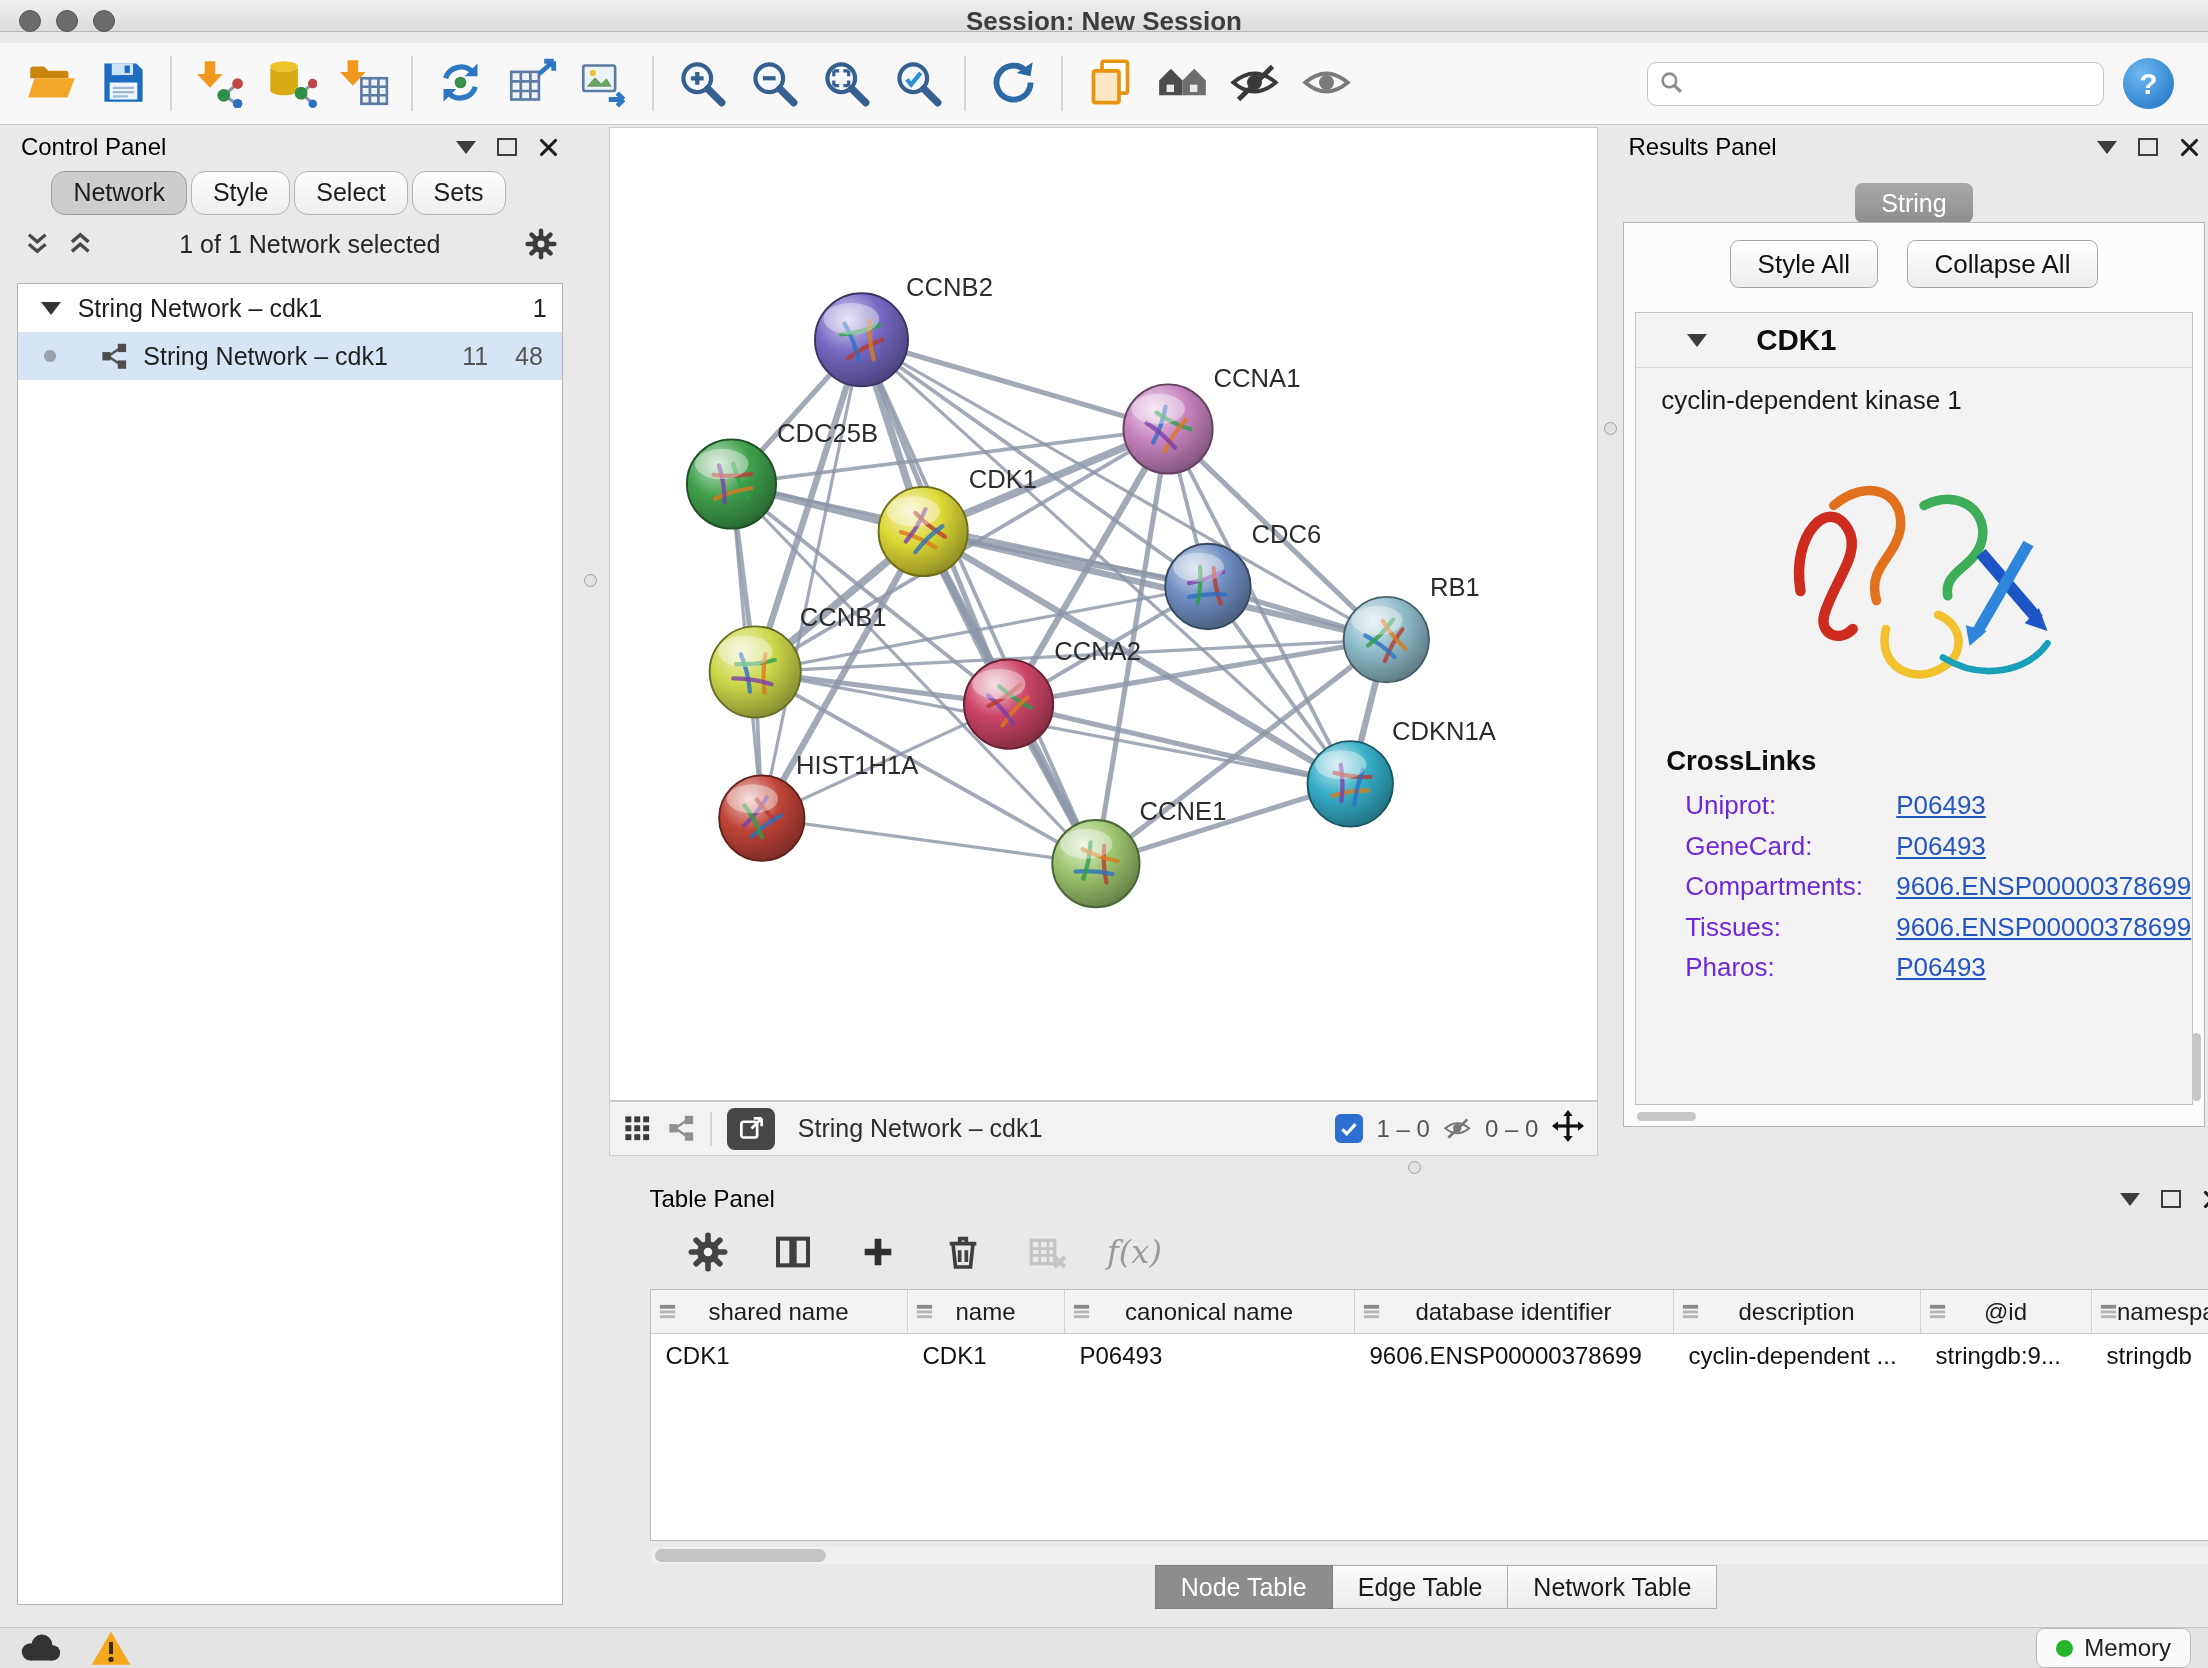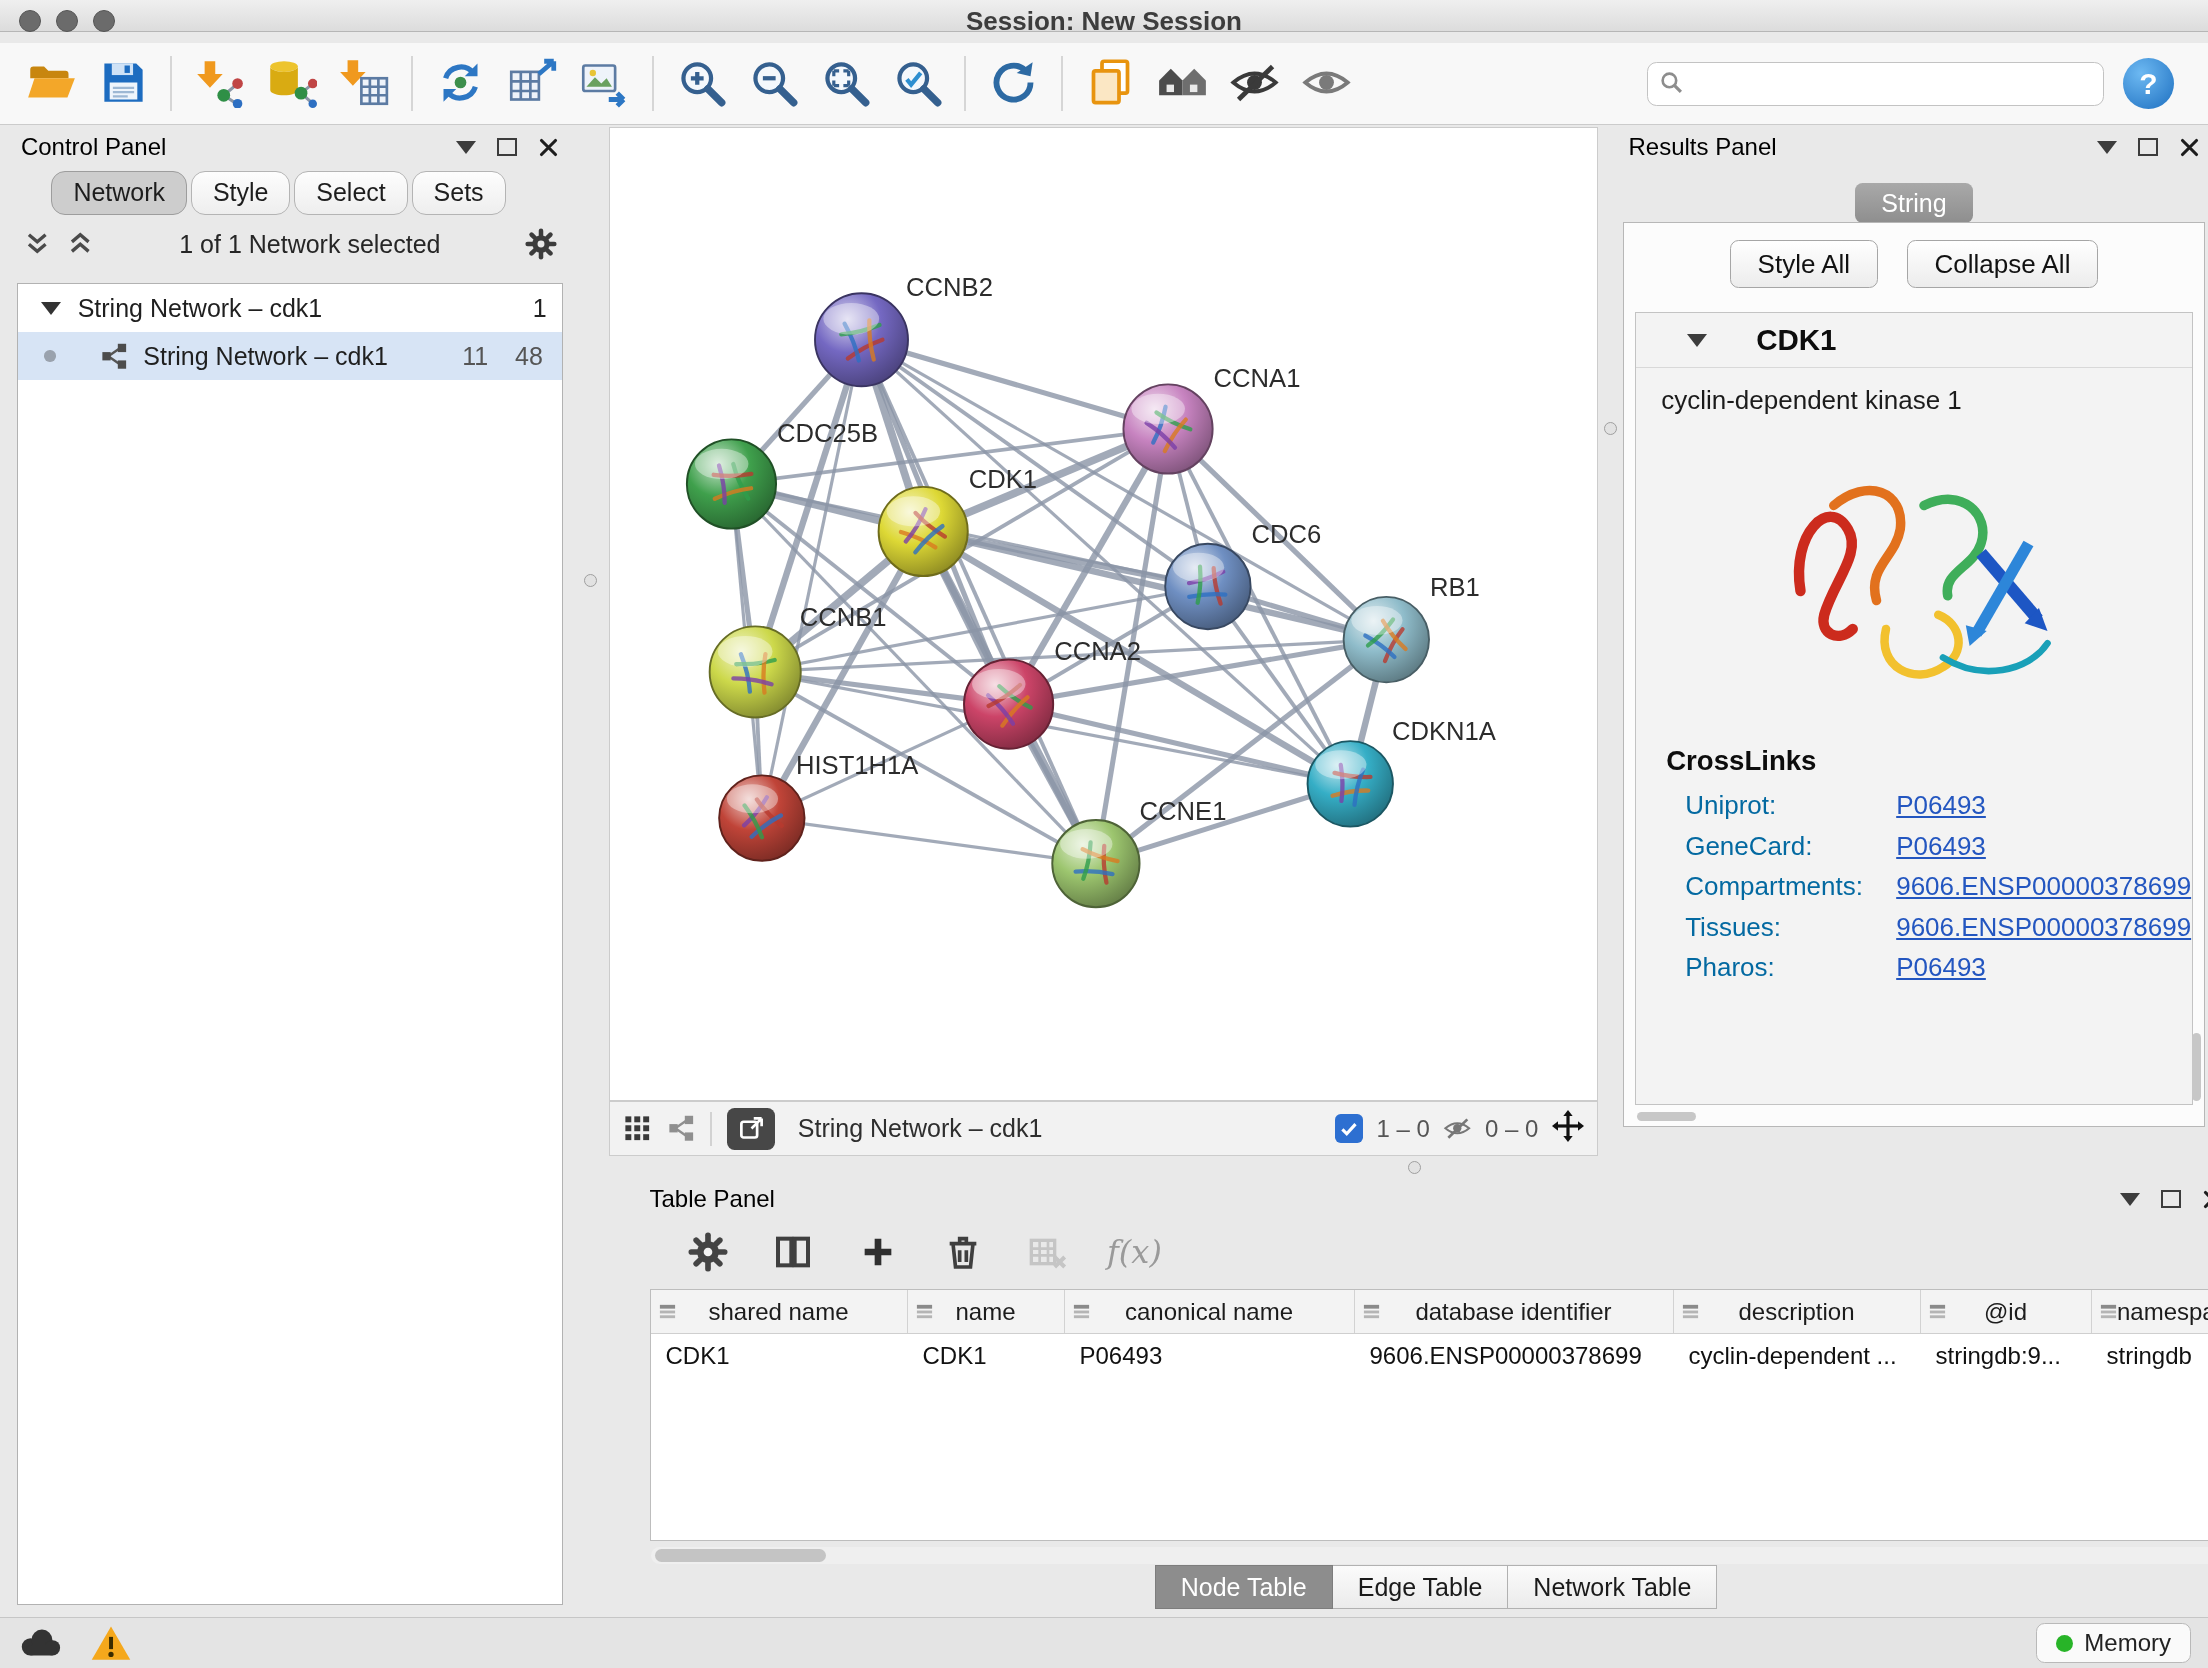--- a/index.html
+++ b/index.html
@@ -66,21 +66,21 @@
 .results-box{position:absolute;left:3.8px;right:3.8px;top:95px;bottom:44px;background:#fcfcfc;border:1.9px solid #b7b7b7}
 .rb-buttons{display:flex;justify-content:center;gap:28.5px;padding-top:17px}
 .rb-btn{font-size:26px;padding:7.6px 27px;border:1.9px solid #a6a6a6;border-radius:8.6px;background:linear-gradient(#fff,#ececec);color:#111}
 .entry-card{position:absolute;left:11.4px;right:11.4px;top:89px;bottom:21px;background:#f3f3f3;border:1.9px solid #c3c3c3;overflow:hidden}
 .entry-header{height:55px;display:flex;align-items:center;border-bottom:1.9px solid #d8d8d8;padding-left:51px;gap:49px}
 .entry-name{font-size:29.5px;font-weight:700;color:#0d0d0d}
 .entry-desc{font-size:26px;color:#1b1b1b;padding:17px 0 0 25px}
 .protein-img{display:block;margin:23px auto 3.8px}
 .cl-heading{font-size:27.6px;font-weight:700;color:#0d0d0d;padding:17px 0 3.8px 30px}
 .cl-row{display:flex;align-items:center;font-size:26px;padding:9.5px 0 0 49px}
-.cl-label{width:211px;color:#0369a1}
+.cl-label{width:211px;color:#6d28d9}
 .cl-link{color:#2356c0;text-decoration:underline}
 .rs-hscroll{position:absolute;left:13.3px;bottom:4.8px;width:59px;height:9.5px;background:#c7c7c7;border-radius:4.8px}
 .rs-vscroll{position:absolute;right:2.9px;bottom:25px;width:9.5px;height:68px;background:#c7c7c7;border-radius:4.8px}
 
 
 .table-panel{position:absolute;left:640px;top:1179px;width:1592px;height:438px}
 .tp-toolbar{display:flex;align-items:center;gap:34px;padding:7.6px 0 3.8px 42px}
 .tb2{width:51px;height:51px;display:flex;align-items:center;justify-content:center}
 .tb2 svg{width:40px;height:40px}
 .tb2.disabled{opacity:.45}
@@ -93,21 +93,21 @@
 .tp-data{padding-left:15px;display:flex;align-items:center;white-space:nowrap;overflow:hidden}
 .c1{width:257px}.c2{width:157px}.c3{width:290px}.c4{width:319px}.c5{width:247px}.c6{width:171px}.c7{width:176px}
 .tp-hscroll{position:absolute;left:11.4px;right:11.4px;bottom:53px;height:17px;background:#efefef;border-radius:8.6px}
 .tp-hthumb{position:absolute;left:3.8px;top:1.9px;width:171px;height:13.3px;background:#c4c4c4;border-radius:6.7px}
 .tp-tabs{position:absolute;left:0;right:0;bottom:7.6px;display:flex;justify-content:center}
 .tp-tab{font-size:25px;padding:6.7px 25px;border:1.9px solid #b1b1b1;background:linear-gradient(#fbfbfb,#ebebeb);color:#1a1a1a}
 .tp-tab+.tp-tab{border-left:none}
 .tp-tab.active{background:#8d8d8d;color:#fff;border-color:#7d7d7d}
 
 
-.status-bar{position:absolute;left:0;bottom:0;width:100%;height:51px;background:#e4e4e4;border-top:1.9px solid #c6c6c6;display:flex;align-items:center;padding:0 17px;gap:27px}
+.status-bar{position:absolute;left:0;bottom:0;width:100%;height:41px;background:#e4e4e4;border-top:1.9px solid #c6c6c6;display:flex;align-items:center;padding:0 17px;gap:27px}
 .sb-icon{display:flex}
 .memory-btn{margin-left:auto;display:flex;align-items:center;gap:11.4px;border:1.9px solid #b9b9b9;border-radius:8.6px;background:#fafafa;padding:4.8px 19px;font-size:24px;color:#222}
 .mem-dot{width:17px;height:17px;border-radius:50%;background:#28b428}
 
 
 .split-dot{position:absolute;width:13.3px;height:13.3px;border-radius:50%;background:#e2e2e2;border:1.9px solid #9f9f9f}
 </style>
 </head>
 <body>
 

